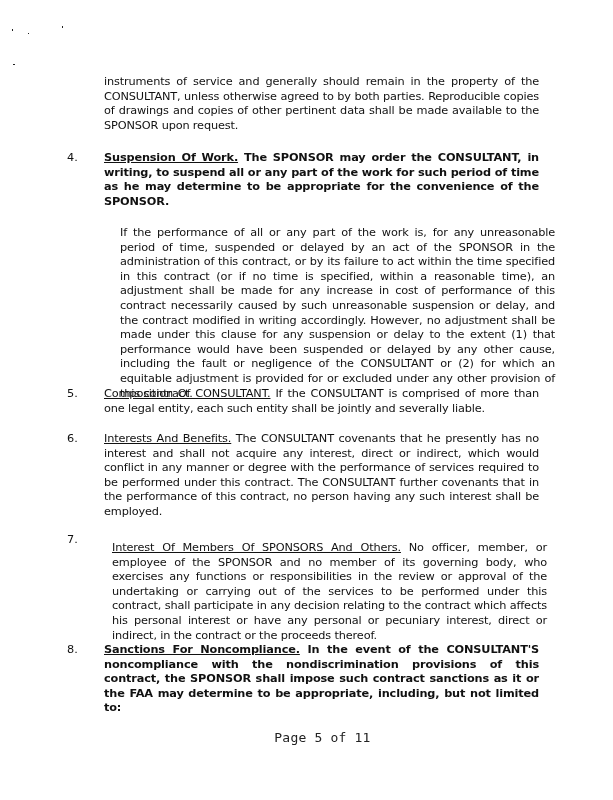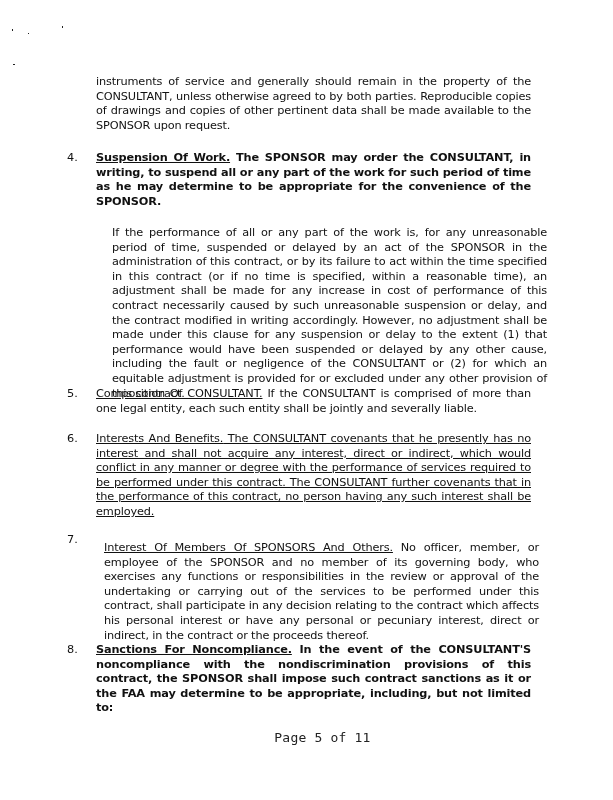--- a/index.html
+++ b/index.html
@@ -14,21 +14,21 @@
       overflow: hidden;
       font-family: "DejaVu Sans", sans-serif;
       color: #111111;
     }
     .speck {
       position: absolute;
       background: #222;
     }
     .para {
       position: absolute;
-      left: 96px;
+      left: 104px;
       width: 435px;
       font-size: 11.3px;
       line-height: 14.6px;
       text-align: justify;
       letter-spacing: -0.15px;
     }
     .num {
       position: absolute;
       left: 67px;
       font-size: 11.3px;
@@ -75,21 +75,21 @@
 
   <div>
     <span class="num" style="top:387px;">5.</span>
     <p class="para" style="top:387px;margin:0;">
       <span class="heading">Composition Of CONSULTANT.</span><span>  If the CONSULTANT is comprised of more than one legal entity, each such entity shall be jointly and severally liable.</span>
     </p>
   </div>
 
   <div>
     <span class="num" style="top:432px;">6.</span>
-    <p class="para" style="top:432px;margin:0;text-decoration:underline;">
+    <p class="para" style="top:432px;margin:0;">
       <span class="heading">Interests And Benefits.</span><span>  The CONSULTANT covenants that he presently has no interest and shall not acquire any interest, direct or indirect, which would conflict in any manner or degree with the performance of services required to be performed under this contract.  The CONSULTANT further covenants that in the performance of this contract, no person having any such interest shall be employed.</span>
     </p>
   </div>
 
   <div>
     <span class="num" style="top:533px;">7.</span>
     <p class="para" style="top:533px;margin:8px;">
       <span class="heading">Interest Of Members Of SPONSORS And Others.</span><span>  No officer, member, or employee of the SPONSOR and no member of its governing body, who exercises any functions or responsibilities in the review or approval of the undertaking or carrying out of the services to be performed under this contract, shall participate in any decision relating to the contract which affects his personal interest or have any personal or pecuniary interest, direct or indirect, in the contract or the proceeds thereof.</span>
     </p>
   </div>

